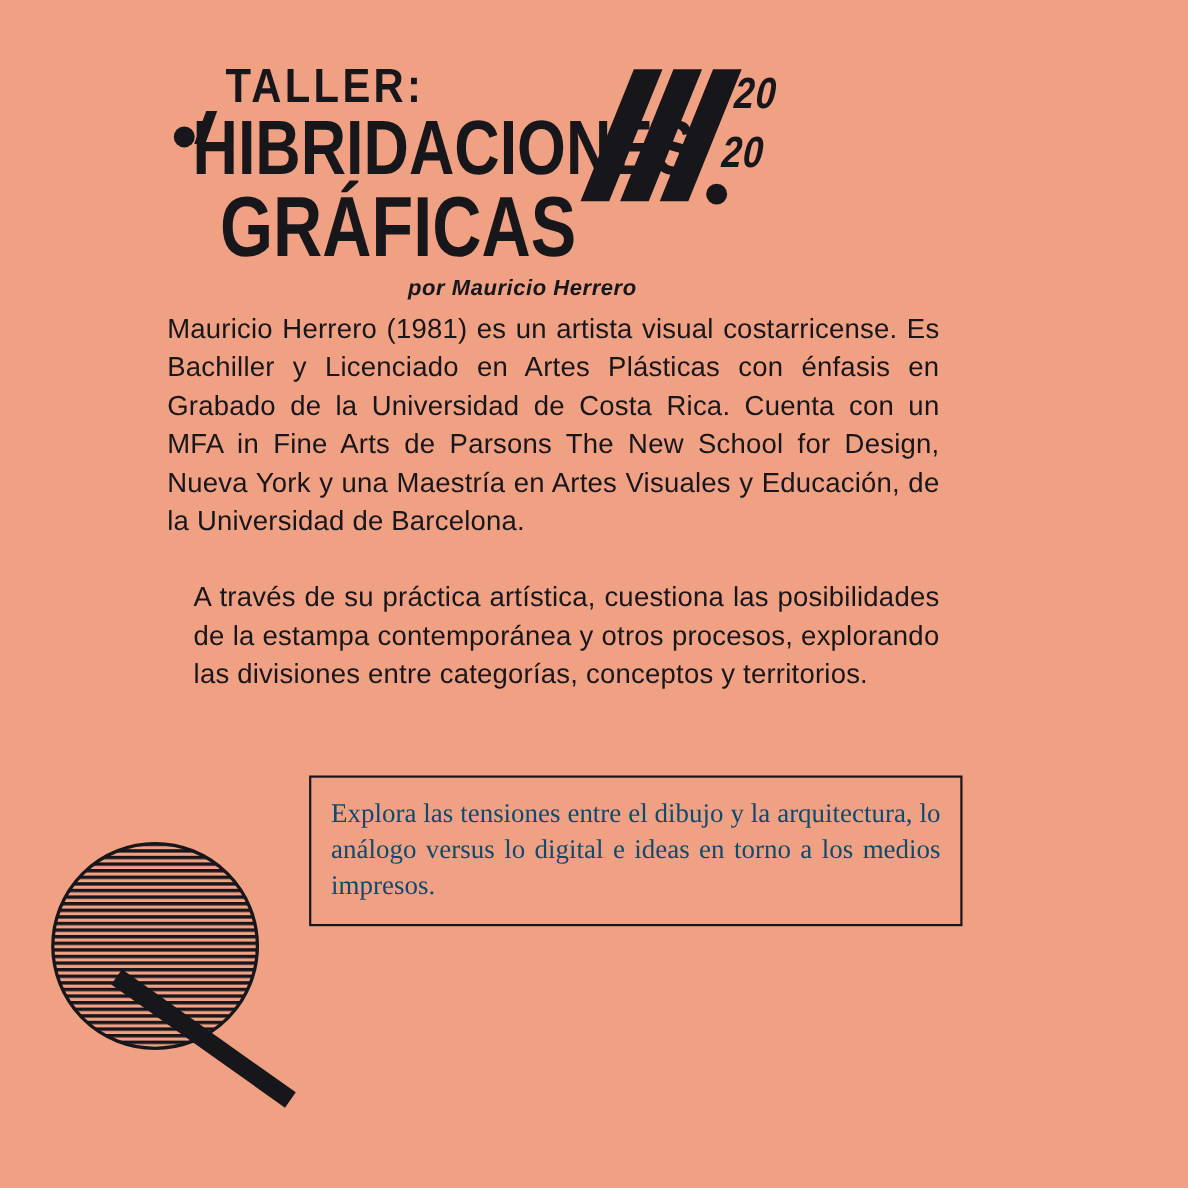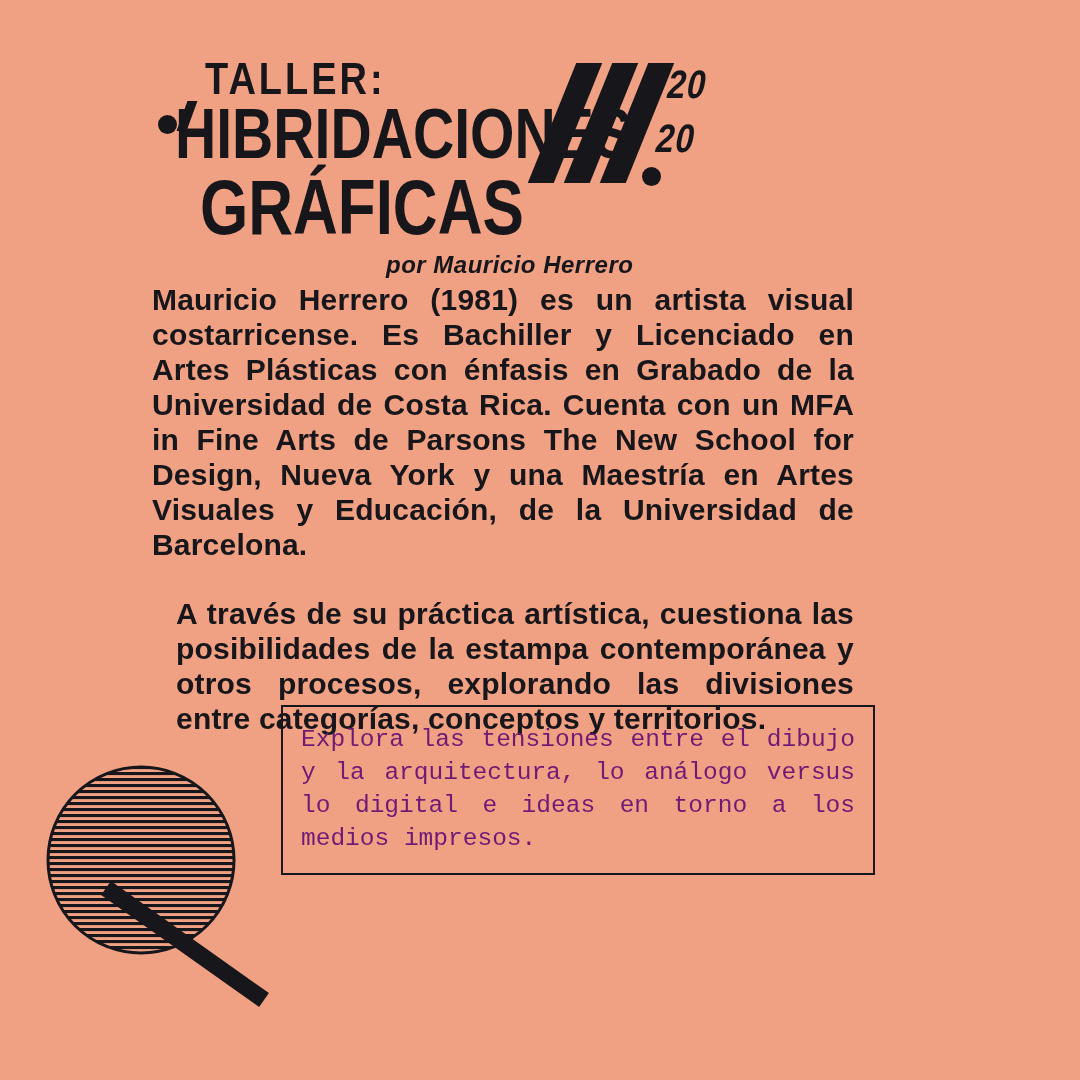--- a/index.html
+++ b/index.html
@@ -129,65 +129,64 @@
     line-height: 45px;
     letter-spacing: 1px;
     color: #17161b;
     transform: skewX(-12deg) scaleY(1.2);
     transform-origin: left top;
   }
   .year span { display: block; }
 
   .byline {
     position: absolute;
-    left: 236px;
+    left: 221px;
     top: 206px;
     font-family: "Liberation Sans", sans-serif;
     font-style: italic;
     font-weight: 700;
-    font-size: 24px;
+    font-size: 20px;
     letter-spacing: 0.5px;
     color: #17161b;
   }
 
   
   .body-copy {
     position: absolute;
     left: 152px;
     top: 282px;
     width: 702px;
   }
   .para {
     font-family: "Liberation Sans", sans-serif;
-    font-size: 30px;
+    font-size: 25px;
     line-height: 35px;
     color: #17161b;
     text-align: justify;
     margin: 0 0 34px 0;
     letter-spacing: 0.2px;
-    font-weight: bold;
   }
   .para:last-child { margin-bottom: 0; margin-left: 24px; }
 
   
   .callout {
     position: absolute;
     left: 281px;
     top: 705px;
     width: 594px;
     box-sizing: border-box;
     border: 2.5px solid #17161b;
     padding: 16px 18px 18px 18px;
   }
   .callout-text {
-    font-family: Liberation Mono, monospace;
+    font-family: Liberation Serif, serif;
     font-size: 24.5px;
     line-height: 33px;
     text-align: justify;
-    color: #701a75;
+    color: #0c4a6e;
     margin: 0;
   }
 
   
   .emblem {
     position: absolute;
     left: 38px;
     top: 760px;
     width: 240px;
     height: 250px;

